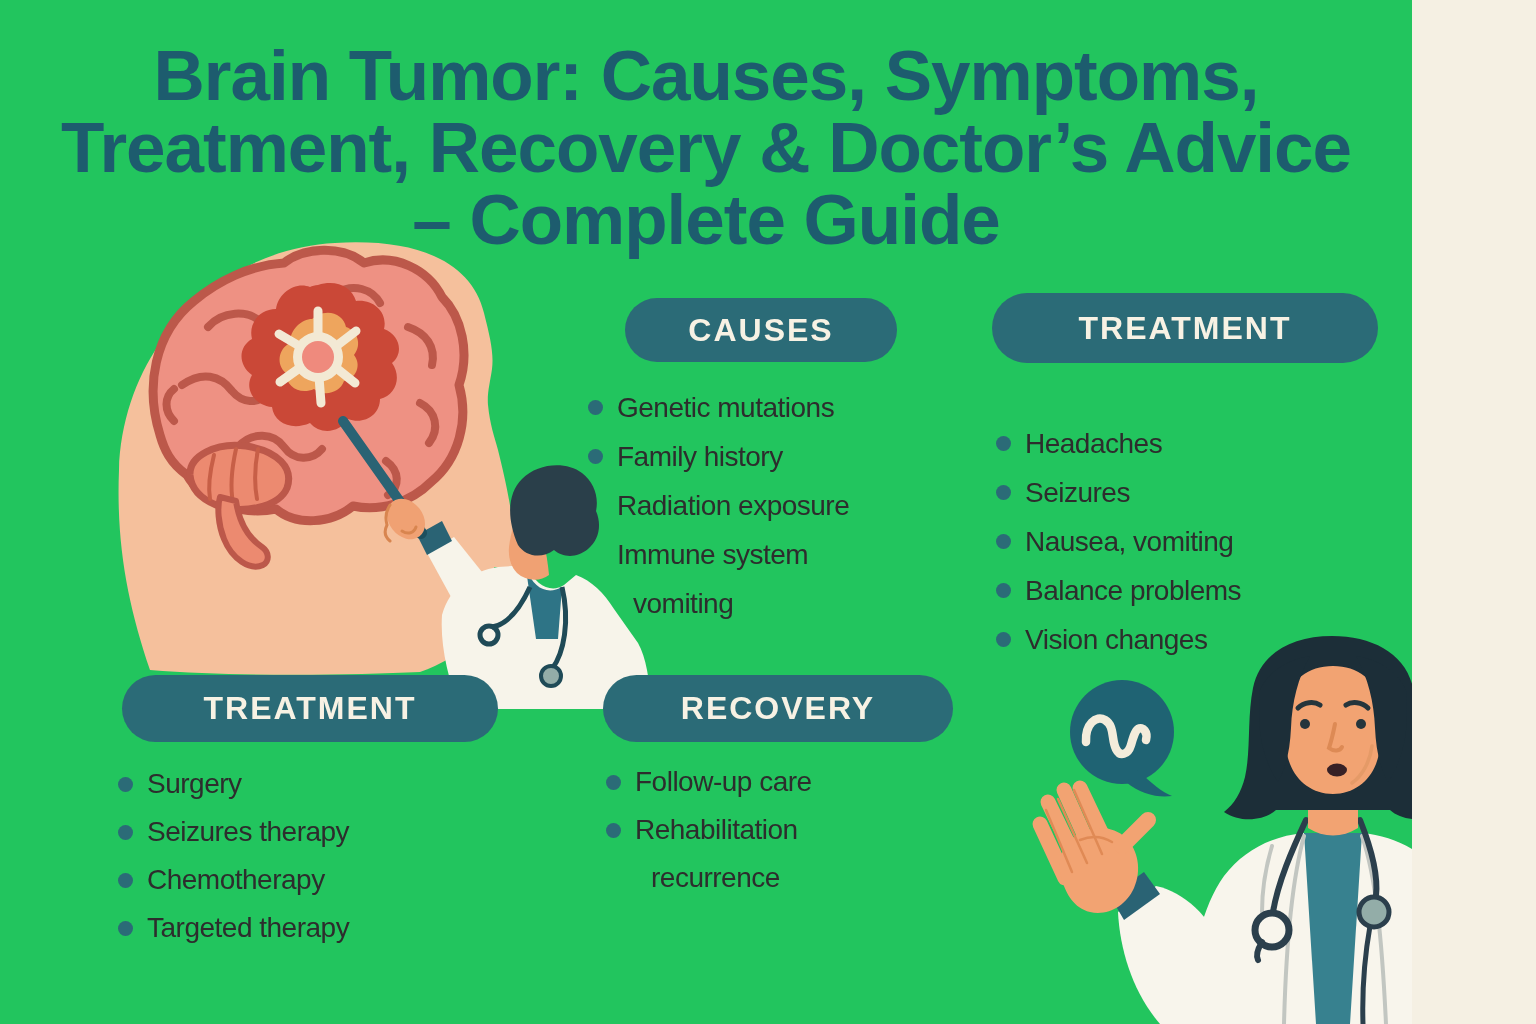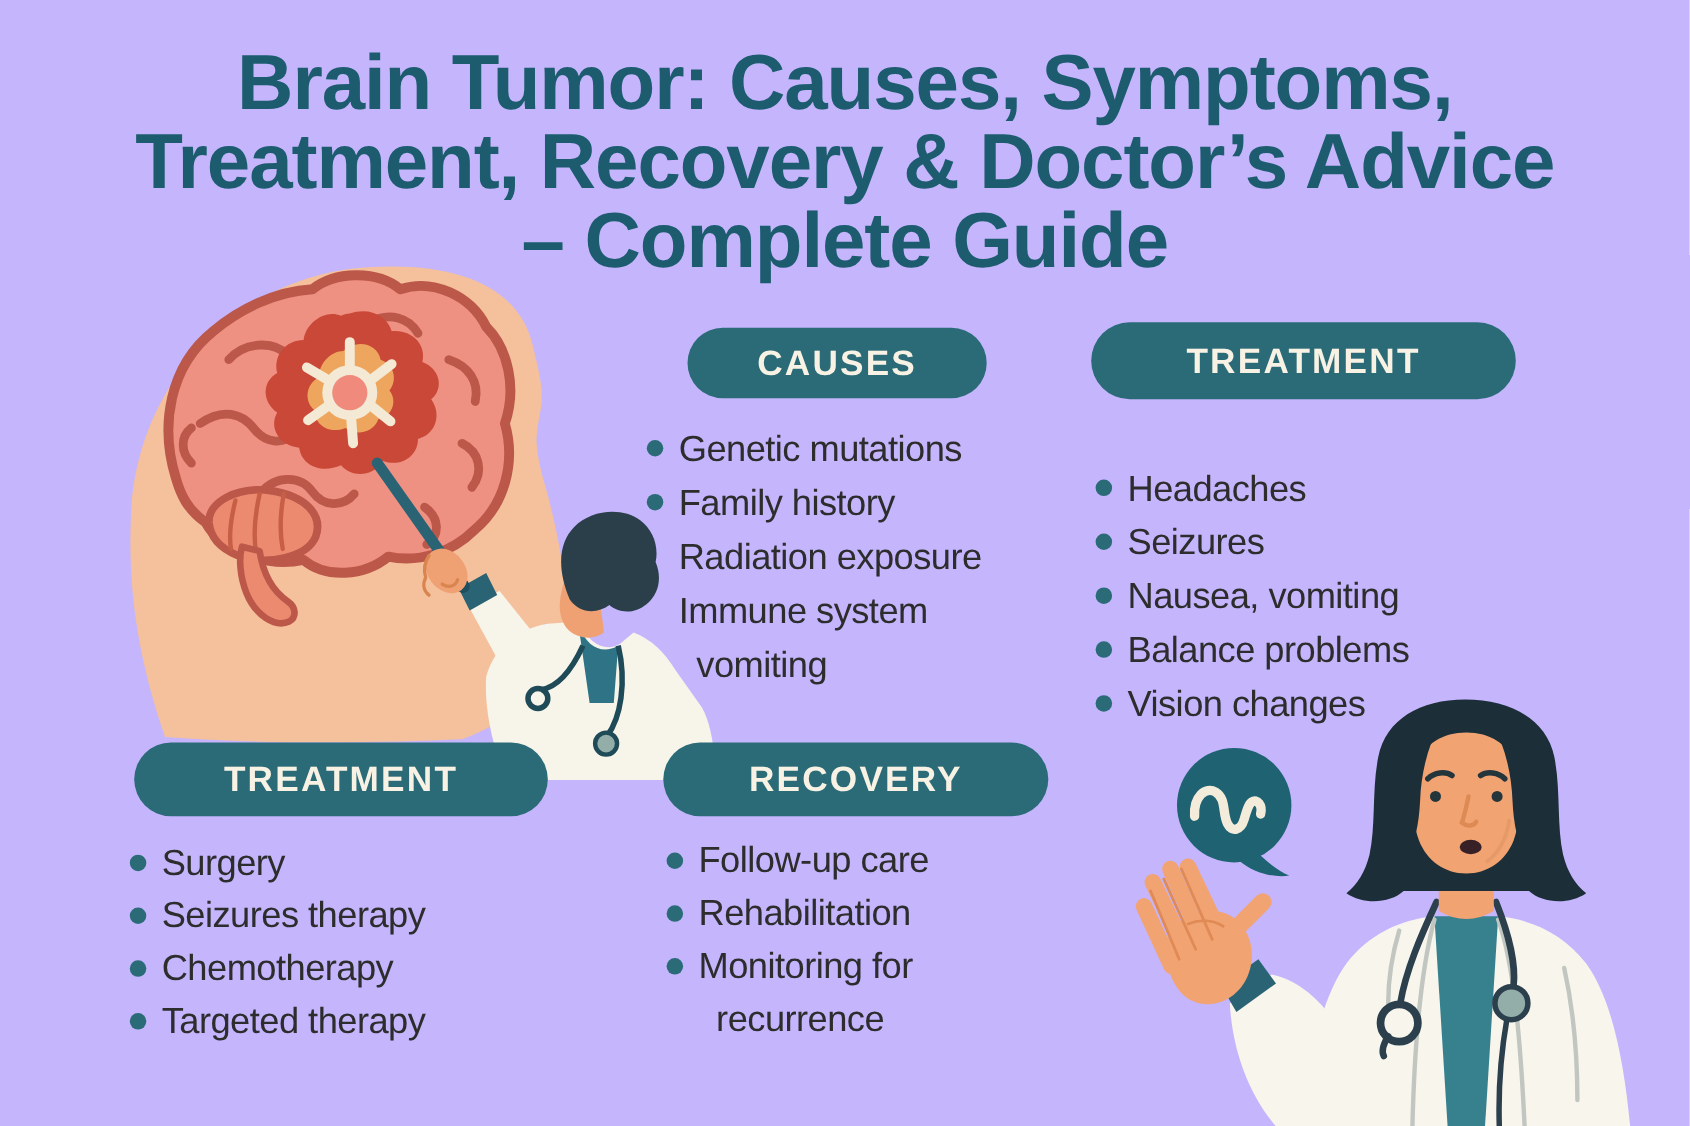--- a/index.html
+++ b/index.html
@@ -1,39 +1,39 @@
 <!DOCTYPE html>
 <html><head>
 <meta charset="utf-8">
 <style>
   html,body{margin:0;padding:0;background:#f5f0e3;}
   #stage{
-    position:relative;width:1536px;height:1024px;overflow:hidden;
-    background:#c4b5fd;font-family:"Liberation Sans", sans-serif;text-decoration:underline;
+    position:relative;width:1412px;height:1024px;overflow:hidden;
+    background:#22c55e;font-family:"Liberation Sans", sans-serif;text-decoration:underline;
   }
   
   .title{
     position:absolute;left:0;top:40px;width:100%;text-align:center;
     color:#1d5c6e;font-weight:bold;font-size:71px;line-height:72px;
     letter-spacing:-1px;
   }
   .title div{white-space:nowrap;}
   
   .pill{
     position:absolute;display:flex;align-items:center;justify-content:center;
     background:#2b6b77;color:#f7f2e4;font-weight:bold;font-size:32px;
     letter-spacing:2px;border-radius:36px;white-space:nowrap;
   }
   #pill-causes   {left:625px;top:298px;width:272px;height:64px;}
   #pill-symptoms {left:992px;top:293px;width:386px;height:70px;}
   #pill-treatment{left:122px;top:675px;width:376px;height:67px;}
   #pill-recovery {left:603px;top:675px;width:350px;height:67px;}
   
   .list{position:absolute;list-style:none;margin:0;padding:0;
-        font-size:33px;color:#2d2d2d;letter-spacing:-0.5px;}
+        font-size:28px;color:#2d2d2d;letter-spacing:-0.5px;}
   .list li{height:49px;display:flex;align-items:center;white-space:nowrap;}
   .dot{width:15px;height:15px;border-radius:50%;background:#2b6b77;flex:none;}
   .list li span{margin-left:14px;}
   .list li.nobullet .dot{visibility:hidden;}
   .list li.indent span{margin-left:30px;}
   #list-causes   {left:588px;top:383px;}
   #list-symptoms {left:996px;top:383px;margin-top:36px;}
   #list-treatment{left:118px;top:760px;}
   #list-recovery {left:606px;top:758px;}
   #list-treatment li,#list-recovery li{height:48px;}
@@ -318,23 +318,19 @@
 
   <ul id="list-recovery" class="list">
     <li>
         <i class="dot"></i>
         <span>Follow-up care</span>
       </li>
     <li>
         <i class="dot"></i>
         <span>Rehabilitation</span>
       </li>
-    <li>
-        <i class="dot"></i>
-        <span>Monitoring for</span>
-      </li>
     <li class="nobullet indent">
         <i class="dot"></i>
         <span>recurrence</span>
       </li>
   </ul>
 
 </div>
 
 </body></html>

